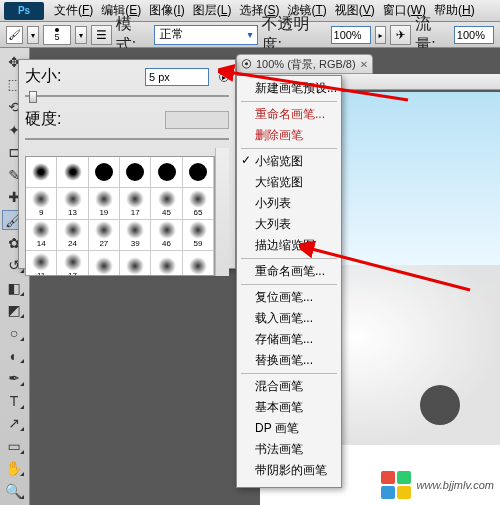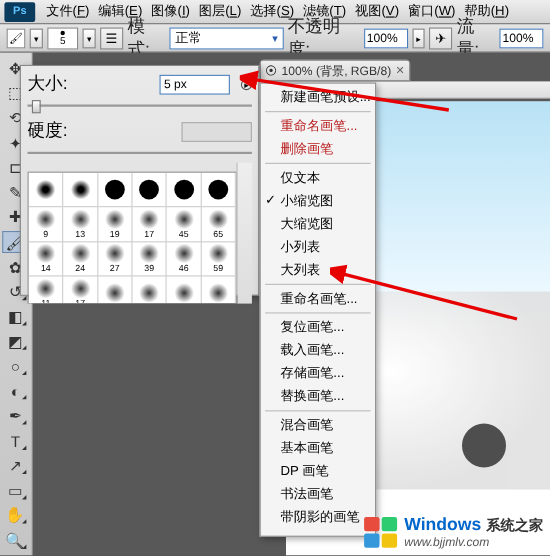--- a/index.html
+++ b/index.html
@@ -1,20 +1,20 @@
 <!DOCTYPE html>
 <html><head>
 <meta charset="utf-8">
 <style>
   * { box-sizing: border-box; margin: 0; padding: 0; font-family: "SimSun", "宋体", sans-serif; }
   body { width: 500px; height: 505px; background: #535353; overflow: hidden; position: relative; font-size: 12px; }
 
   
   .menubar { height: 22px; background: linear-gradient(#eee, #d4d4d4); display: flex; align-items: center; padding: 0 4px; border-bottom: 1px solid #888; }
-  .ps-logo { width: 28px; height: 18px; background: #0a3a5c; color: #5cc3ff; font-weight: bold; font-size: 10px; text-align: center; line-height: 18px; margin-right: 6px; border-radius: 2px; }
+  .ps-logo { width: 40px; height: 18px; background: #0a3a5c; color: #5cc3ff; font-weight: bold; font-size: 10px; text-align: center; line-height: 18px; margin-right: 6px; border-radius: 2px; }
   .menu-item { padding: 0 4px; cursor: default; font-size: 12px; }
   .menu-item u { text-decoration: underline; }
 
   
   .optionsbar { height: 26px; background: linear-gradient(#e5e5e5, #ccc); display: flex; align-items: center; padding: 0 6px; border-bottom: 1px solid #888; gap: 4px; }
   .brush-icon { width: 18px; height: 18px; background: #fff; border: 1px solid #888; display:flex; align-items:center; justify-content:center; font-size:10px; }
   .brush-size-preview { width: 30px; height: 20px; background: #fff; border: 1px solid #888; display:flex; flex-direction:column; align-items:center; justify-content:center; font-size:9px; line-height:1; }
   .brush-size-preview .dot { width:4px; height:4px; background:#000; border-radius:50%; margin-bottom:1px; }
   .dd-arrow { width:12px; height:18px; border:1px solid #888; background:linear-gradient(#fff,#ddd); font-size:8px; text-align:center; line-height:18px; }
   .label { font-size: 16px; color: #222; }
@@ -290,25 +290,25 @@
     <div class="scrollbar"></div>
   </div>
 </div>
 
 <div class="ctx-menu" id="ctx-menu">
     <div class="ctx-item"><span class="ell">新建画笔预设</span></div>
     <div class="ctx-sep"></div>
     <div class="ctx-item disabled"><span class="ell">重命名画笔</span></div>
     <div class="ctx-item disabled"><span>删除画笔</span></div>
     <div class="ctx-sep"></div>
-    <div class="ctx-item"><span>仅文本</span></div>
     <div class="ctx-item"><span class="check">✓</span><span>小缩览图</span></div>
     <div class="ctx-item"><span>大缩览图</span></div>
     <div class="ctx-item"><span>小列表</span></div>
     <div class="ctx-item"><span>大列表</span></div>
+    <div class="ctx-item"><span>描边缩览图</span></div>
     <div class="ctx-sep"></div>
     <div class="ctx-item"><span class="ell">重命名画笔</span></div>
     <div class="ctx-sep"></div>
     <div class="ctx-item"><span class="ell">复位画笔</span></div>
     <div class="ctx-item"><span class="ell">载入画笔</span></div>
     <div class="ctx-item"><span class="ell">存储画笔</span></div>
     <div class="ctx-item"><span class="ell">替换画笔</span></div>
     <div class="ctx-sep"></div>
     <div class="ctx-item"><span>混合画笔</span></div>
     <div class="ctx-item"><span>基本画笔</span></div>
@@ -336,16 +336,15 @@
 </svg>
 
 <div class="wm">
   <div class="wm-logo">
     <div class="a"></div>
       <div class="b"></div>
       <div class="c"></div>
       <div class="d"></div>
   </div>
   <div class="wm-text">
-    <span class="t1"><span>Windows</span> <span style="color:#333;font-size:13px;">系统之家</span></span>
     <span class="t2">www.bjjmlv.com</span>
   </div>
 </div>
 
 </body></html>

